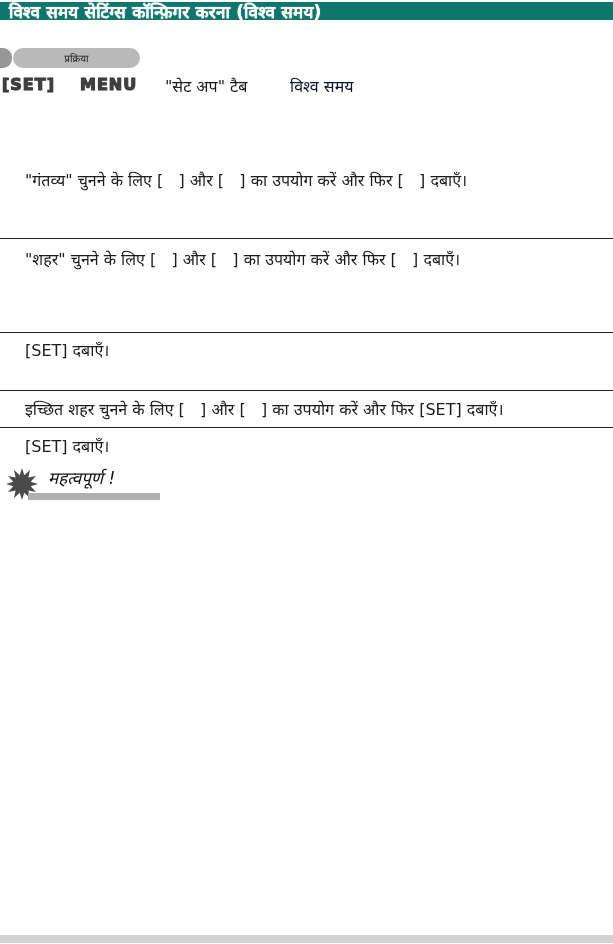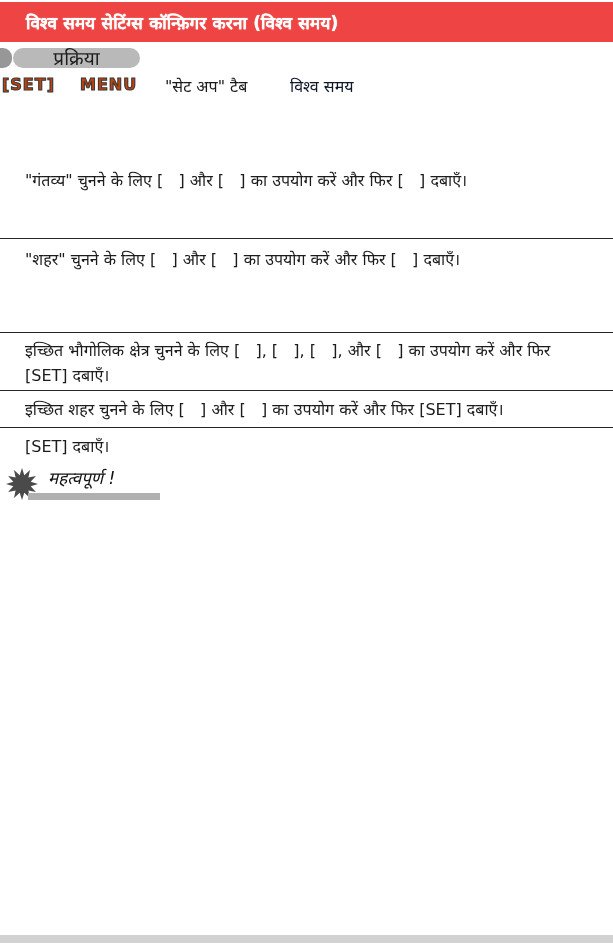--- a/index.html
+++ b/index.html
@@ -1,36 +1,36 @@
 <!DOCTYPE html>
 <html><head>
 <meta charset="utf-8">
 <style>
   html,body{margin:0;padding:0;background:#ffffff;}
   body{font-family:"DejaVu Sans",sans-serif;color:#1a1a1a;}
   .page{position:relative;width:613px;height:944px;background:#ffffff;overflow:hidden;}
 
   
-  .title-bar{position:absolute;left:0;top:2px;width:613px;height:40px;background:#ef4444;
-    display:flex;align-items:center;box-sizing:border-box;padding-left:26px;}
+  .title-bar{position:absolute;left:0;top:2px;width:613px;height:18px;background:#0f766e;
+    display:flex;align-items:center;box-sizing:border-box;padding-left:9px;}
   .title-bar .title-text{color:#ffffff;font-size:17px;font-weight:bold;letter-spacing:0.2px;
     text-shadow:0 0 1px #ffffff;}
 
   
   .pill-row{position:absolute;left:0;top:48px;height:20px;}
   .pill-tab{position:absolute;left:0;top:0;width:12px;height:20px;background:#979797;
     border-radius:0 9px 9px 0;}
   .pill-body{position:absolute;left:13px;top:0;width:127px;height:20px;background:#b9b9b9;
     border-radius:10px;display:flex;align-items:center;justify-content:center;}
-  .pill-body .pill-text{font-size:19px;color:#1d1d1d;}
+  .pill-body .pill-text{font-size:10px;color:#1d1d1d;}
 
   
   .proc-path{position:absolute;top:75px;left:0;width:613px;height:22px;}
   .proc-item{position:absolute;top:0;font-size:16px;white-space:pre;}
-  .outline-text{color:#c2410c;-webkit-text-stroke:1.1px #3c3c3c;text-shadow:0 0 1px #6a6a6a;
+  .outline-text{color:#404040;-webkit-text-stroke:1.1px #3c3c3c;text-shadow:0 0 1px #6a6a6a;
     font-weight:bold;letter-spacing:1px;}
   .path-set{left:2px;}
   .path-menu{left:80px;}
   .path-tab{left:165px;color:#1a1a1a;}
   .path-dest{left:290px;color:#0f172a;}
 
   
   .step{position:absolute;left:25px;right:16px;}
   .step-line{font-size:16px;line-height:25px;color:#1c1c1c;white-space:pre-wrap;}
   .sep{position:absolute;left:0;width:613px;height:0;border-top:1px solid #262626;}
@@ -73,21 +73,20 @@
 
   <div class="sep" style="top:238px;"></div>
 
   <div class="step" style="top:247px;">
     <div class="step-line">"शहर" चुनने के लिए [   ] और [   ] का उपयोग करें और फिर [   ] दबाएँ।</div>
   </div>
 
   <div class="sep" style="top:332px;"></div>
 
   <div class="step" style="top:338px;">
-    <div class="step-line">इच्छित भौगोलिक क्षेत्र चुनने के लिए [   ], [   ], [   ], और [   ] का उपयोग करें और फिर</div>
     <div class="step-line">[SET] दबाएँ।</div>
   </div>
 
   <div class="sep" style="top:390px;"></div>
 
   <div class="step" style="top:397px;">
     <div class="step-line">इच्छित शहर चुनने के लिए [   ] और [   ] का उपयोग करें और फिर [SET] दबाएँ।</div>
   </div>
 
   <div class="sep" style="top:427px;"></div>

